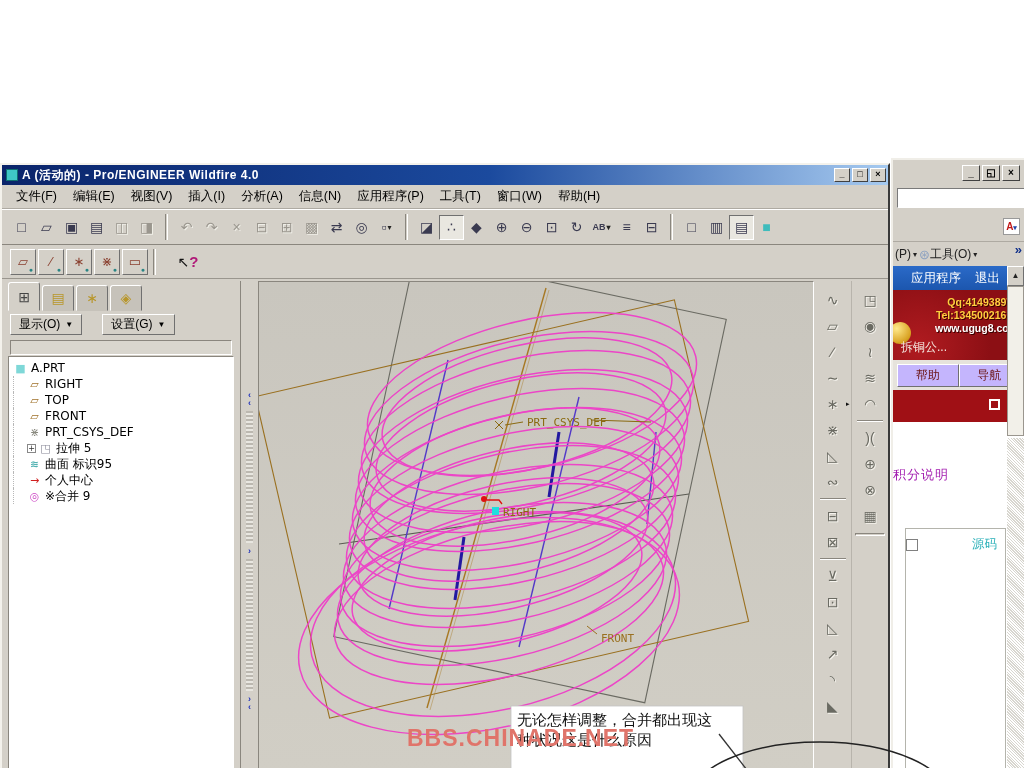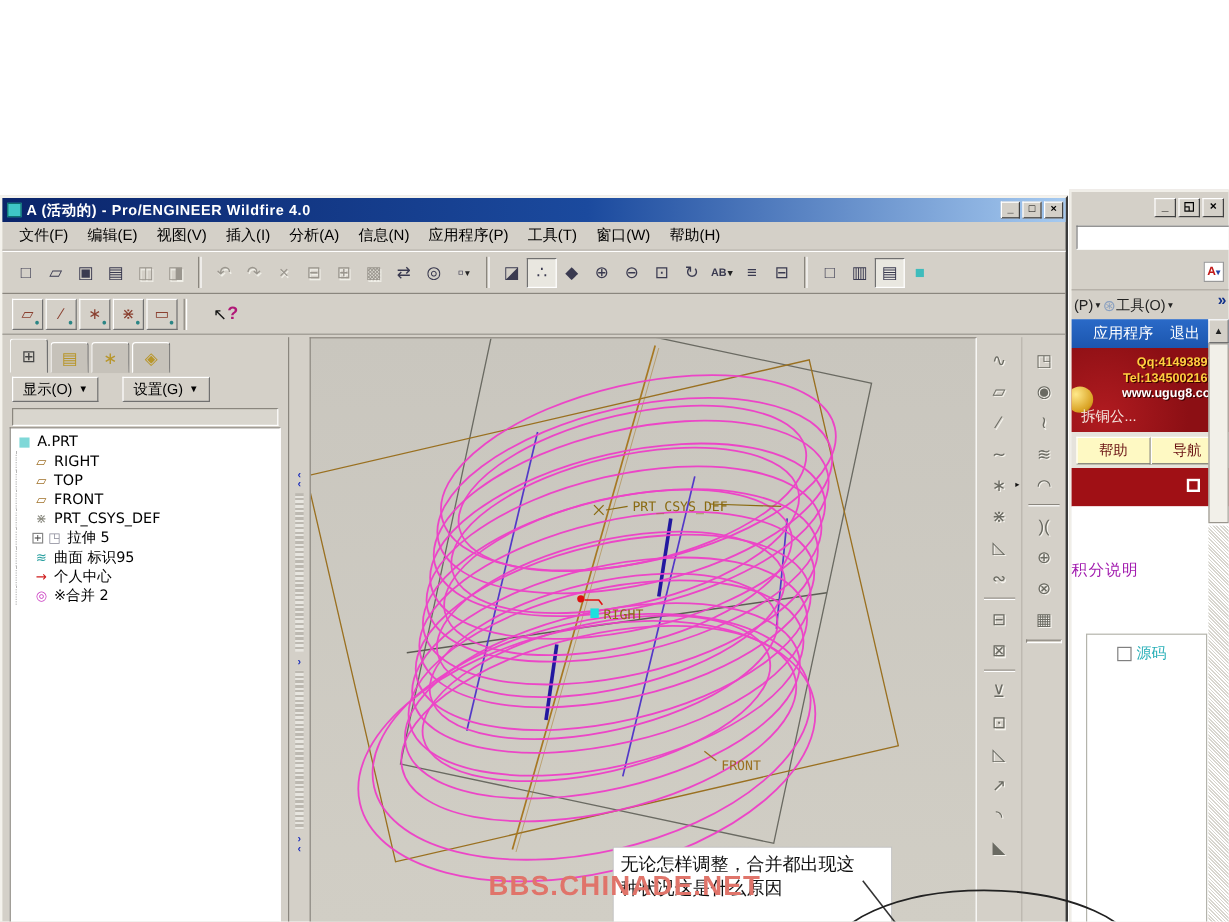--- a/index.html
+++ b/index.html
@@ -105,29 +105,29 @@
   .sessbar { height:24px; background:linear-gradient(#2a6ac8,#1c56ae); display:flex; align-items:center;
              color:#fff; font-size:12.5px; padding-left:18px; gap:14px; }
   .banner { height:70px; background:radial-gradient(circle at 20% 80%,#b01b20,#8c0f14 60%); position:relative;
             color:#fff; font-size:10.5px; text-align:right; padding:6px 6px 0 0; line-height:13px; overflow:hidden; }
   .banner .gold { color:#ffcf3f; font-weight:bold; text-shadow:1px 1px #3a0000; }
   .banner .site { color:#fff; font-weight:bold; text-shadow:1px 1px #3a0000; }
   .banner .tagline { position:absolute; left:8px; bottom:6px; font-size:12px; color:#f4e8e0; }
   .banner .ball { position:absolute; left:-4px; top:32px; width:22px; height:22px; border-radius:50%;
                   background:radial-gradient(circle at 35% 30%,#ffe98a,#d8a020 70%,#7a5510); }
   .btnrow { height:30px; background:#e6e3dc; display:flex; align-items:center; justify-content:space-around; padding:0 4px; }
-  .br-btn { width:64px; height:23px; background:#fef9c3; border:1px solid; border-color:#fff #707070 #707070 #fff;
+  .br-btn { width:64px; height:23px; background:#c4b5fd; border:1px solid; border-color:#fff #707070 #707070 #fff;
             font-size:12px; color:#6b1414; text-align:center; line-height:21px; }
   .redband { height:32px; background:#a01015; position:relative; }
   .redband .wsq { position:absolute; right:24px; top:9px; width:11px; height:11px; border:2px solid #fff; }
   .redband .bsq { position:absolute; right:6px; top:10px; width:10px; height:10px; background:#2a50cc; }
   .whitearea { position:absolute; left:0; right:0; top:156px; bottom:0; background:#fff; }
   .points-heading { margin-top:44px; text-align:left; font-size:13px; color:#a21caf; letter-spacing:1px; }
   .srcbox { position:absolute; left:12px; right:18px; top:106px; bottom:0; border:1px solid #b4b4ac; }
-  .srcrow { display:flex; justify-content:center; align-items:center; margin:7px 8px 0 0; gap:4px; }
+  .srcrow { display:flex; justify-content:space-between; align-items:center; margin:7px 8px 0 0; gap:4px; }
   .cb { width:12px; height:12px; border:1px solid #808080; background:#fff; }
   .srclabel { color:#2ab0b8; font-size:12.5px; }
   .br-scroll { position:absolute; right:0; top:106px; width:17px; bottom:0; z-index:5; }
   .scr-up { height:20px; background:#d4d0c8; border:1px solid; border-color:#fff #707070 #707070 #fff;
             font-size:8px; text-align:center; line-height:18px; color:#222; }
   .scr-thumb { height:150px; background:#f2f0e9; border:1px solid #9a968e; }
   .scr-track { position:absolute; top:172px; bottom:0; left:0; right:0;
                background:repeating-linear-gradient(45deg,#ffffff 0 1px,#d8d6cf 1px 2px); }
 
   
@@ -351,21 +351,21 @@
             <span>曲面 标识95</span>
           </div>
           <div class="tree-row">
             <span class="indent"></span>
             <span class="ticon" style="color:#d02020">→</span>
             <span>个人中心</span>
           </div>
           <div class="tree-row">
             <span class="indent"></span>
             <span class="ticon" style="color:#cc44c4">◎</span>
-            <span>※合并 2</span>
+            <span>※合并 9</span>
           </div>
         </div>
     </div>
 
     <div class="sash">
       <span class="chev" style="margin-top:110px;">‹</span>
       <span class="chev">‹</span>
       <div class="grip"></div>
       <span class="chev">›</span>
       <div class="grip"></div>

